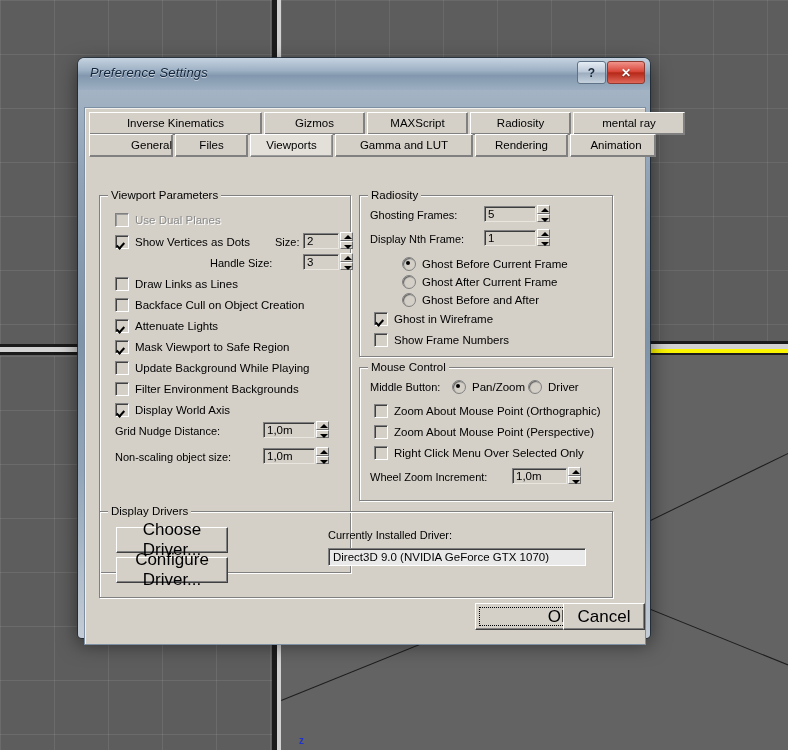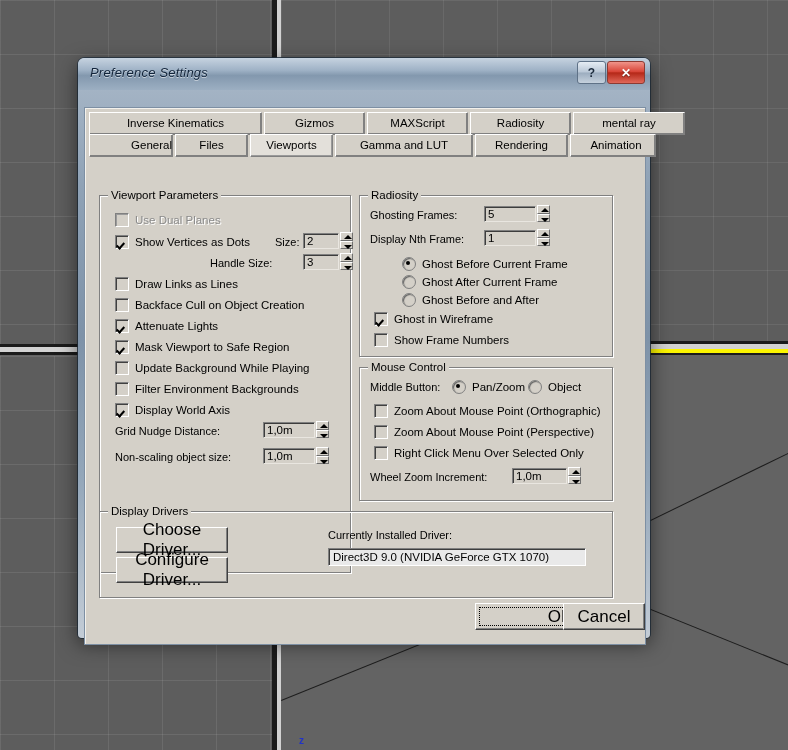--- a/index.html
+++ b/index.html
@@ -375,21 +375,21 @@
     <div class="group" id="grp-mouse">
       <span class="gtitle">Mouse Control</span>
 
       <span class="txt" style="left:10px;top:13px;">Middle Button:</span>
       <div class="row" style="left:92px;top:11px;">
         <span class="rb checked"></span>
         <span class="lbl">Pan/Zoom</span>
       </div>
       <div class="row" style="left:168px;top:11px;">
         <span class="rb"></span>
-        <span class="lbl">Object</span>
+        <span class="lbl">Driver</span>
       </div>
 
       <div class="row" style="left:14px;top:35px;">
         <span class="cb"></span>
         <span class="lbl">Zoom About Mouse Point (Orthographic)</span>
       </div>
       <div class="row" style="left:14px;top:56px;">
         <span class="cb"></span>
         <span class="lbl">Zoom About Mouse Point (Perspective)</span>
       </div>

